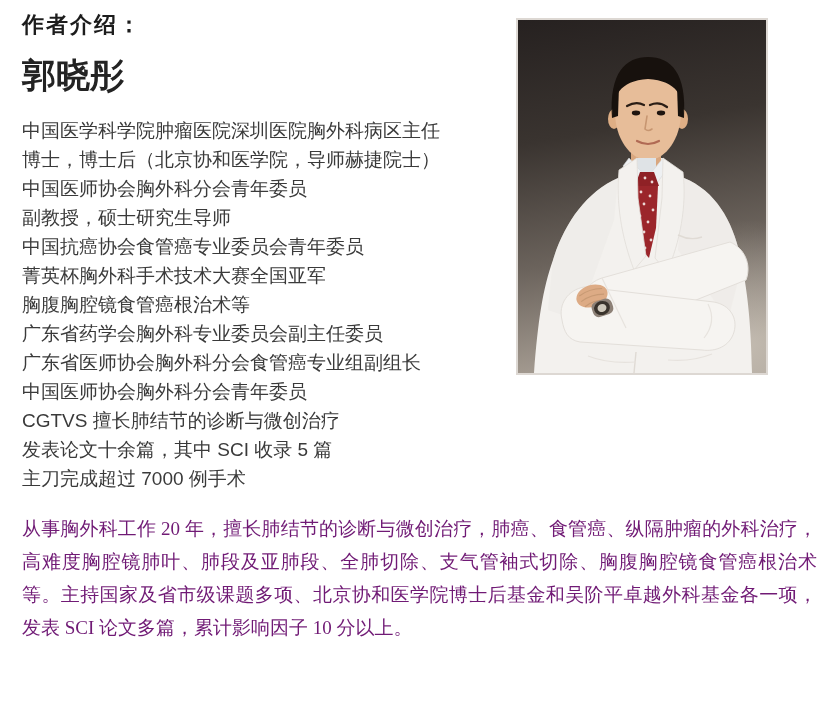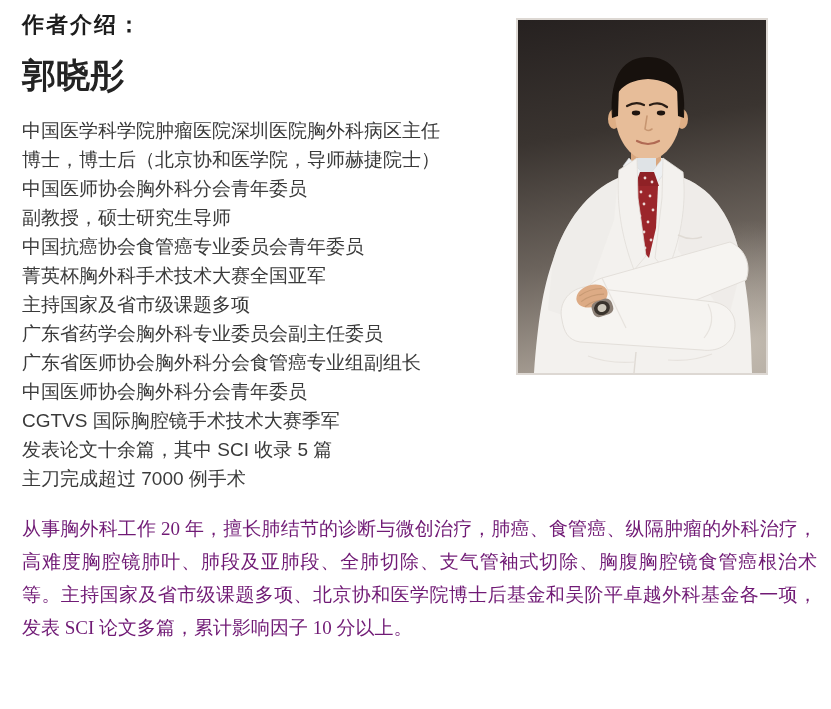--- a/index.html
+++ b/index.html
@@ -54,25 +54,25 @@
   <h1 class="section-title">作者介绍：</h1>
   <h2 class="author-name">郭晓彤</h2>
 
   <div class="cred-list">
     <div class="cred-line">中国医学科学院肿瘤医院深圳医院胸外科病区主任</div>
     <div class="cred-line">博士，博士后（北京协和医学院，导师赫捷院士）</div>
     <div class="cred-line">中国医师协会胸外科分会青年委员</div>
     <div class="cred-line">副教授，硕士研究生导师</div>
     <div class="cred-line">中国抗癌协会食管癌专业委员会青年委员</div>
     <div class="cred-line">菁英杯胸外科手术技术大赛全国亚军</div>
-    <div class="cred-line">主持国家及省市级课题多项</div>
+    <div class="cred-line">胸腹胸腔镜食管癌根治术等</div>
     <div class="cred-line">广东省药学会胸外科专业委员会副主任委员</div>
     <div class="cred-line">广东省医师协会胸外科分会食管癌专业组副组长</div>
     <div class="cred-line">中国医师协会胸外科分会青年委员</div>
-    <div class="cred-line">CGTVS 国际胸腔镜手术技术大赛季军</div>
+    <div class="cred-line">CGTVS 擅长肺结节的诊断与微创治疗</div>
     <div class="cred-line">发表论文十余篇，其中 SCI 收录 5 篇</div>
     <div class="cred-line">主刀完成超过 7000 例手术</div>
   </div>
 
   <div class="bio">从事胸外科工作 20 年，擅长肺结节的诊断与微创治疗，肺癌、食管癌、纵隔肿瘤的外科治疗，高难度胸腔镜肺叶、肺段及亚肺段、全肺切除、支气管袖式切除、胸腹胸腔镜食管癌根治术等。主持国家及省市级课题多项、北京协和医学院博士后基金和吴阶平卓越外科基金各一项，发表 SCI 论文多篇，累计影响因子 10 分以上。</div>
 </div>
 
 <div class="photo-frame">
   <svg width="248" height="353" viewBox="0 0 248 353" aria-hidden="true">
     <defs>

